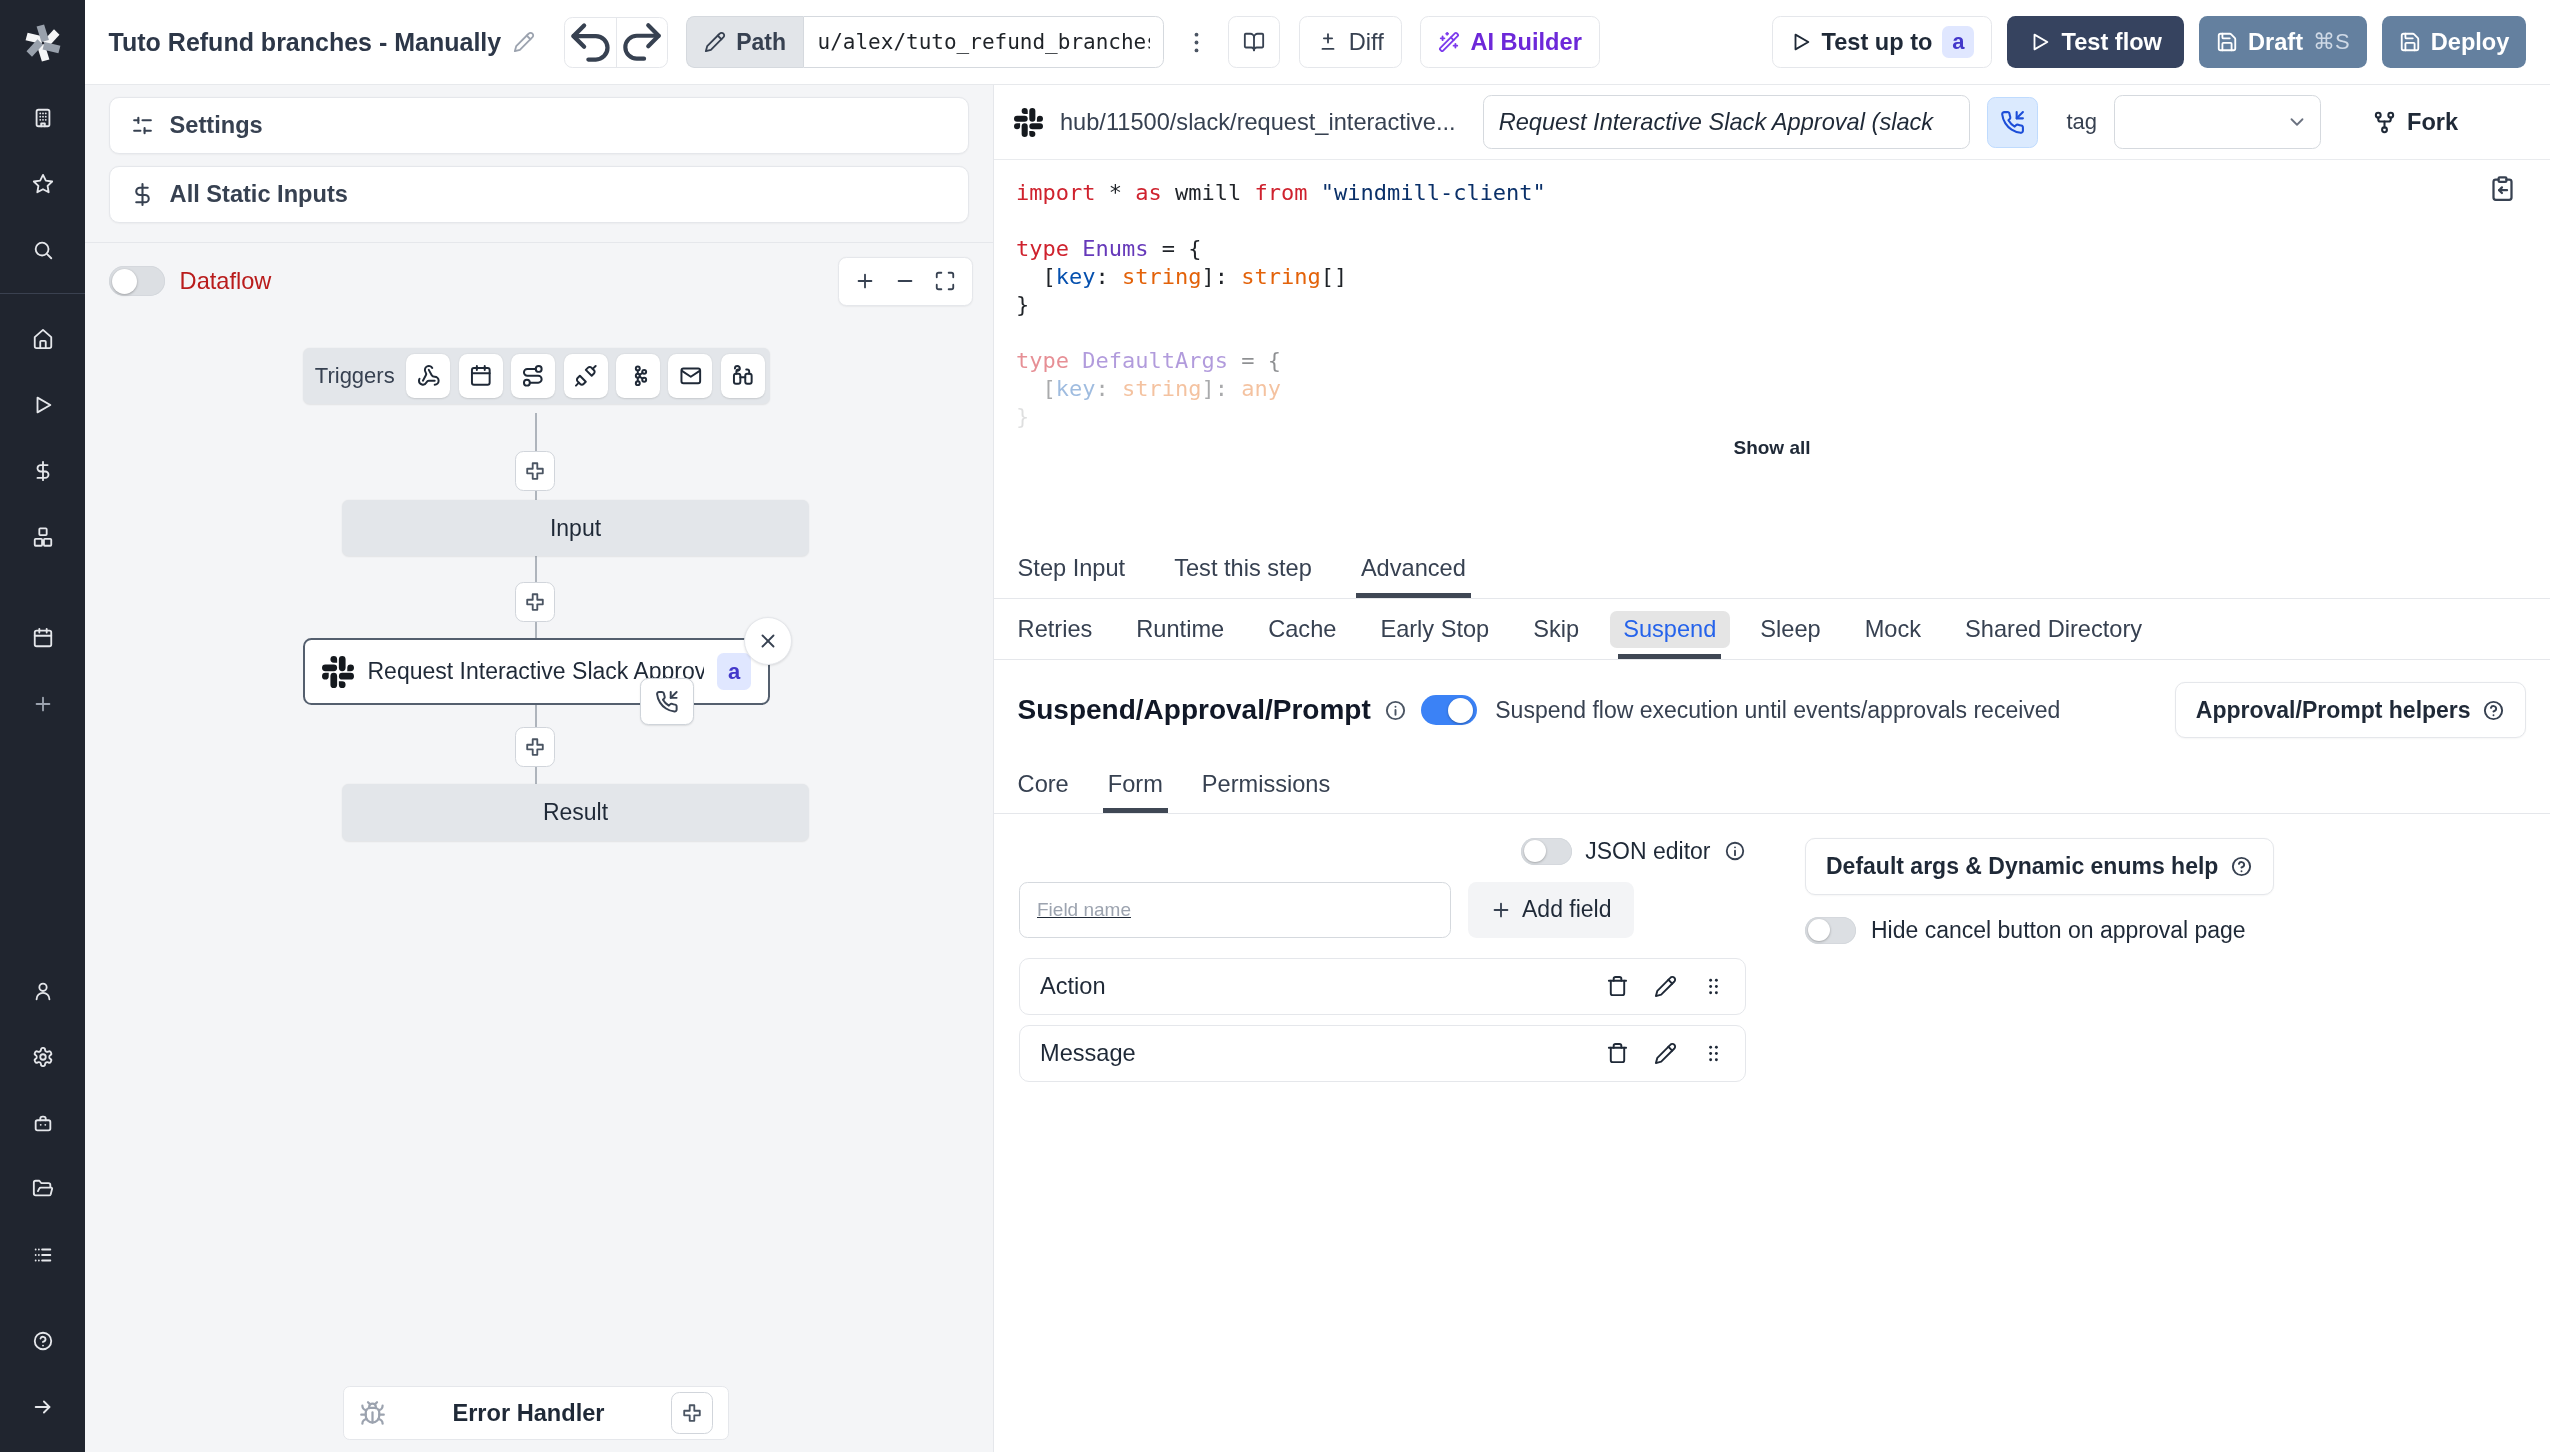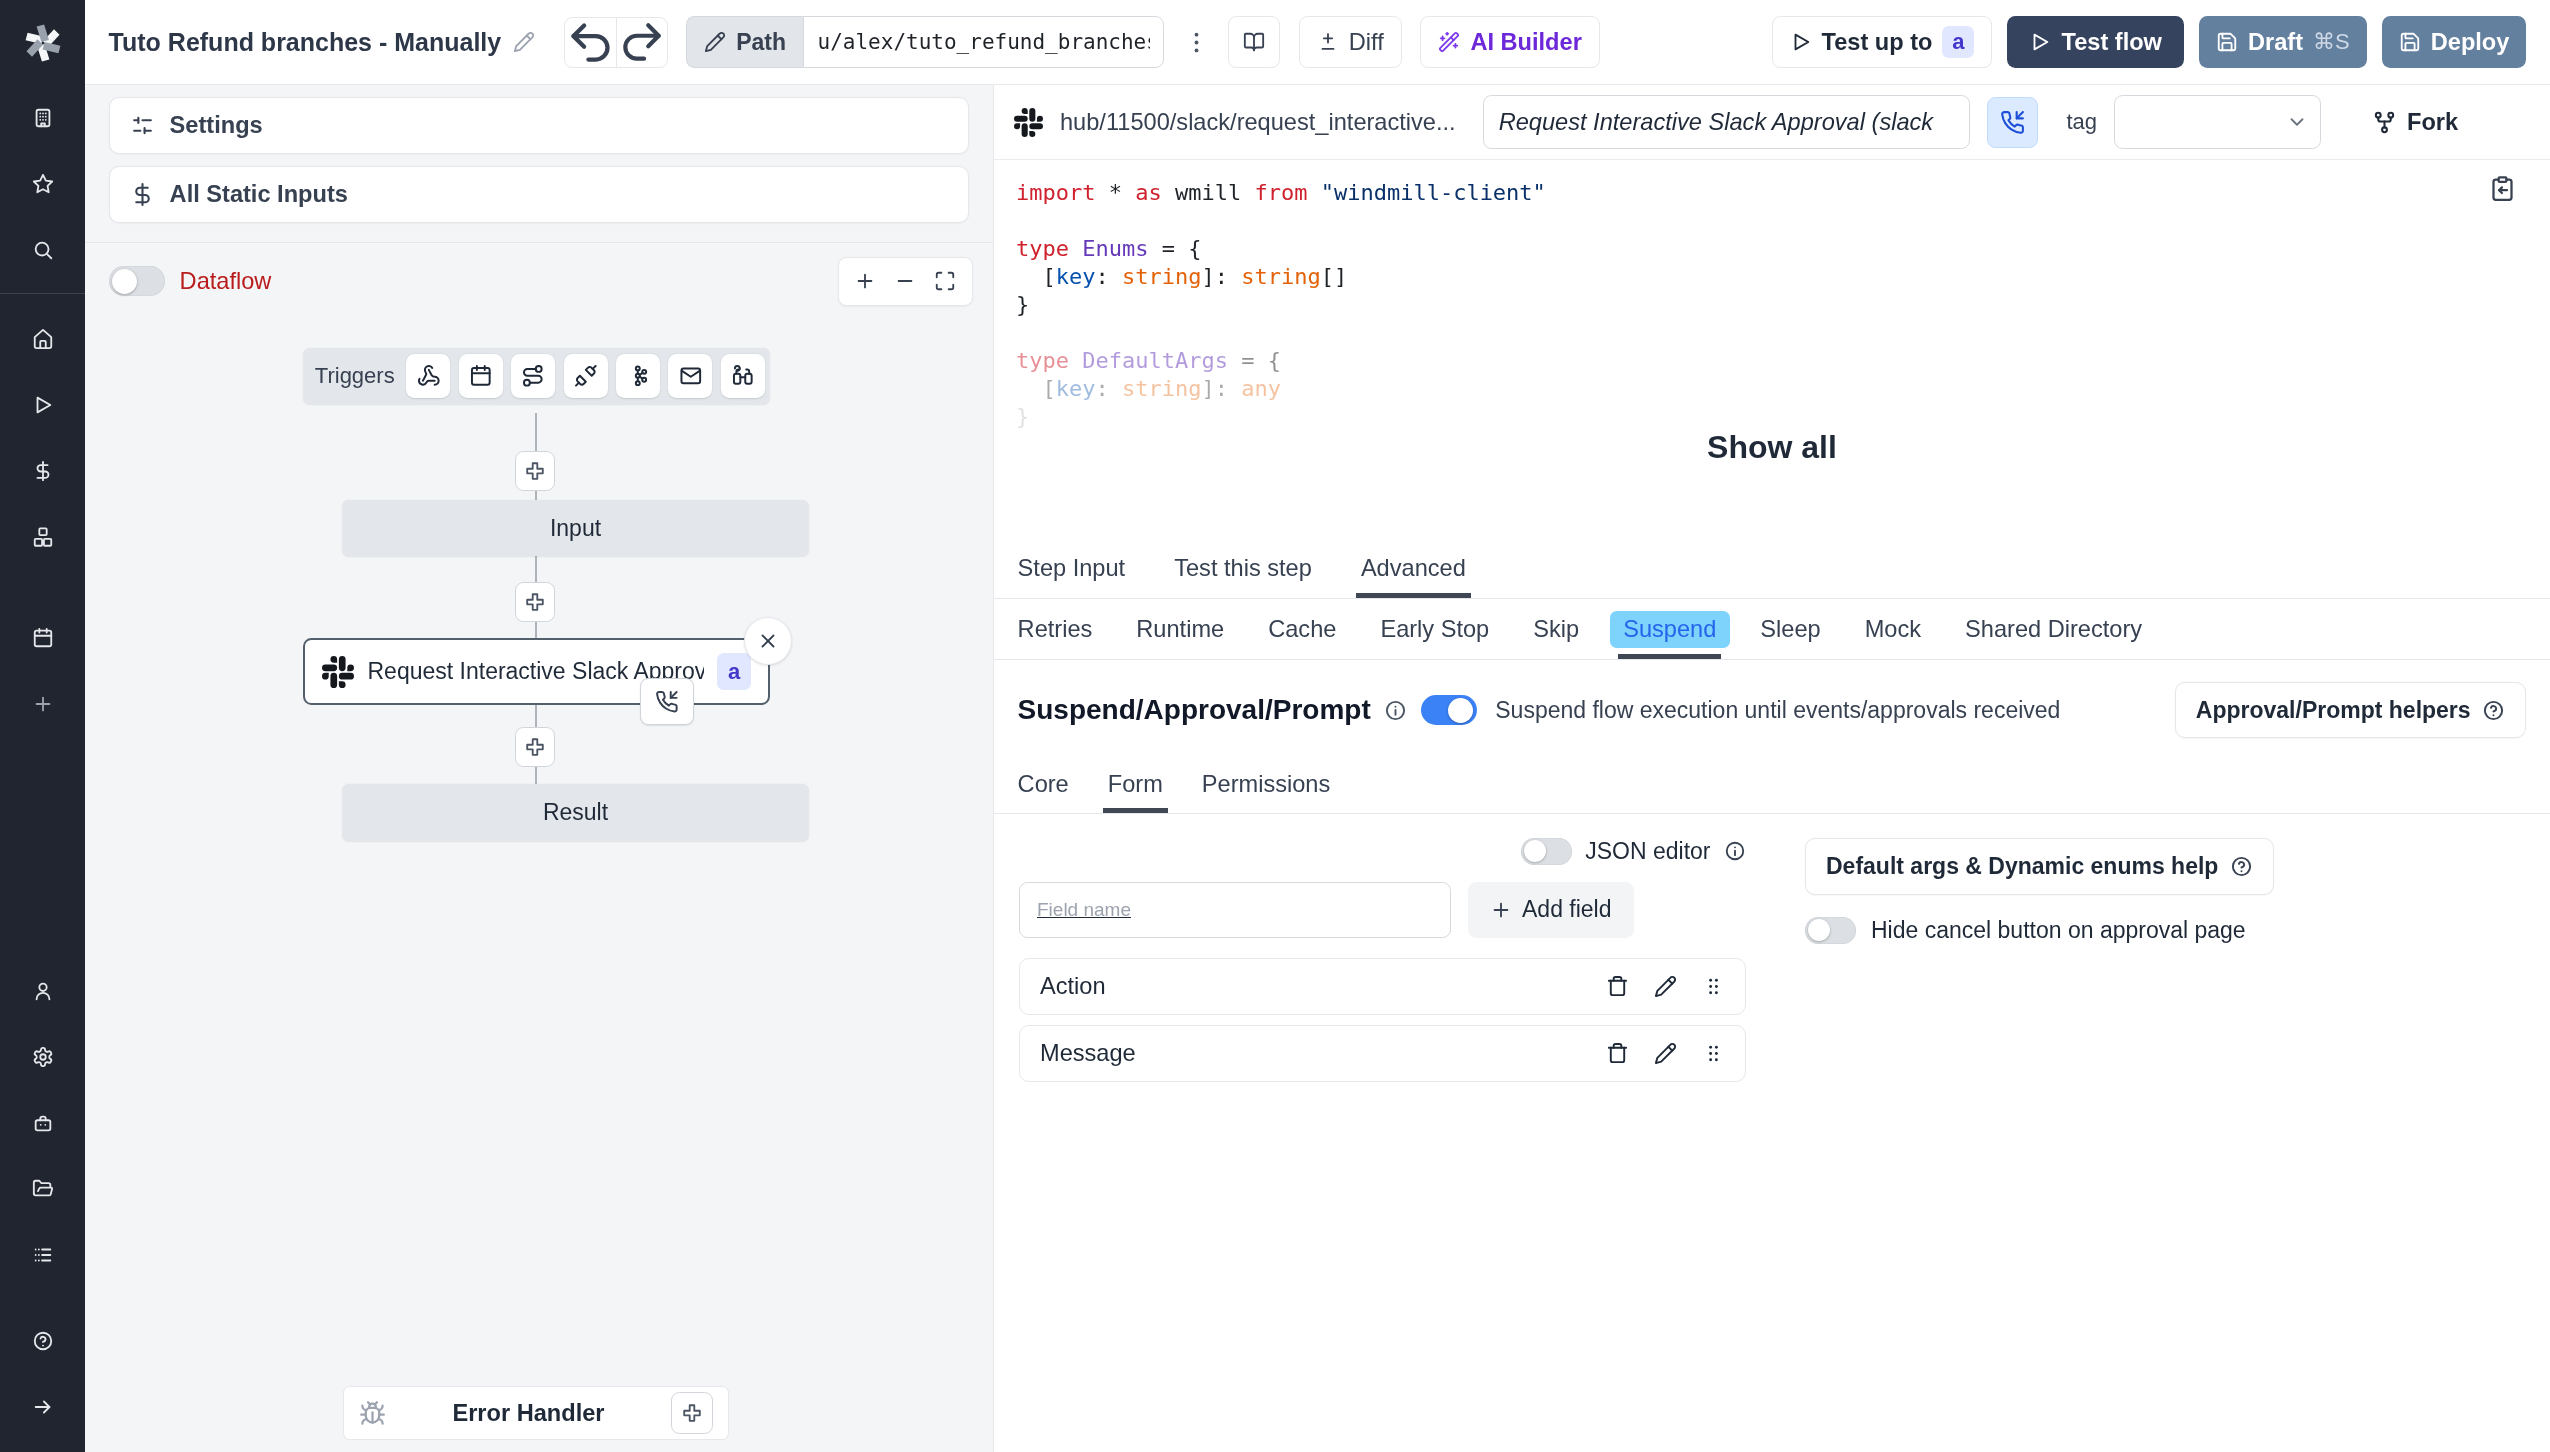--- a/index.html
+++ b/index.html
@@ -108,30 +108,30 @@
   .fork-btn { display:flex; align-items:center; gap:10px; font-size:23.6px; font-weight:600; color:#1f2937; margin-left:34px; cursor:pointer; }
   .fork-btn svg { width:25px; height:25px; }
 
   .sp-code { position:relative; height:263px; padding:18.6px 22px 0; font-family:"DejaVu Sans Mono", monospace; font-size:22px; line-height:28px; flex:none; }
   .code-line { white-space:pre; height:28px; }
   .t-kw { color:#cf222e; } .t-pl { color:#1f2328; } .t-str { color:#0a3069; }
   .t-tp { color:#6639ba; } .t-pr { color:#0550ae; } .t-tn { color:#e36209; }
   .paste-btn { position:absolute; top:15px; right:34px; color:#374151; cursor:pointer; }
   .paste-btn svg { width:27px; height:27px; }
   .show-all { height:49px; display:flex; align-items:center; justify-content:center; flex:none; }
-  .show-all span { font-size:32px; font-weight:600; color:#1f2937; cursor:pointer; padding:6.7px 18.6px; border-radius:6.7px; }
+  .show-all span { font-size:19px; font-weight:600; color:#1f2937; cursor:pointer; padding:6.7px 18.6px; border-radius:6.7px; }
   .sp-gap { height:67px; flex:none; }
 
   .tabrow { display:flex; align-items:stretch; gap:49px; padding:0 23.6px; border-bottom:0.8px solid #e5e7eb; flex:none; }
   .tabrow .tab { display:flex; align-items:center; font-size:23.6px; color:#374151; position:relative; cursor:pointer; }
   .tabrow .tab.active::after { content:""; position:absolute; left:-5px; right:-5px; bottom:0; height:5px; background:#3f4754; }
   .tabs-main { height:60px; }
   .tabs-sub { height:61px; gap:44px; }
   .tabs-sub .tab.active { color:#2563eb; }
-  .tabs-sub .tab.active .pill { background:#7dd3fc; border-radius:6.7px; padding:5px 13.5px; margin:0 -13.5px; }
+  .tabs-sub .tab.active .pill { background:#e5e5e5; border-radius:6.7px; padding:5px 13.5px; margin:0 -13.5px; }
   .tabs-stab { height:59px; gap:39px; }
 
   .suspend-head { display:flex; align-items:center; justify-content:space-between; padding:22px 23.6px 17px; flex:none; }
   .sh-left { display:flex; align-items:center; gap:13.5px; }
   .sh-title { font-size:28px; font-weight:700; color:#111827; }
   .sh-info { color:#4b5563; } .sh-info svg { width:23px; height:23px; }
   .sh-text { font-size:23px; color:#374151; margin-left:5px; }
   .helpers-btn { display:flex; align-items:center; gap:11.8px; height:56px; border:0.8px solid #e5e7eb; border-radius:10px; padding:0 20px; font-size:23px; font-weight:600; color:#1f2937; background:#fff; box-shadow:0 0.8px 1.7px rgba(0,0,0,.04); cursor:pointer; }
   .helpers-btn svg { width:23px; height:23px; color:#374151; }
 

